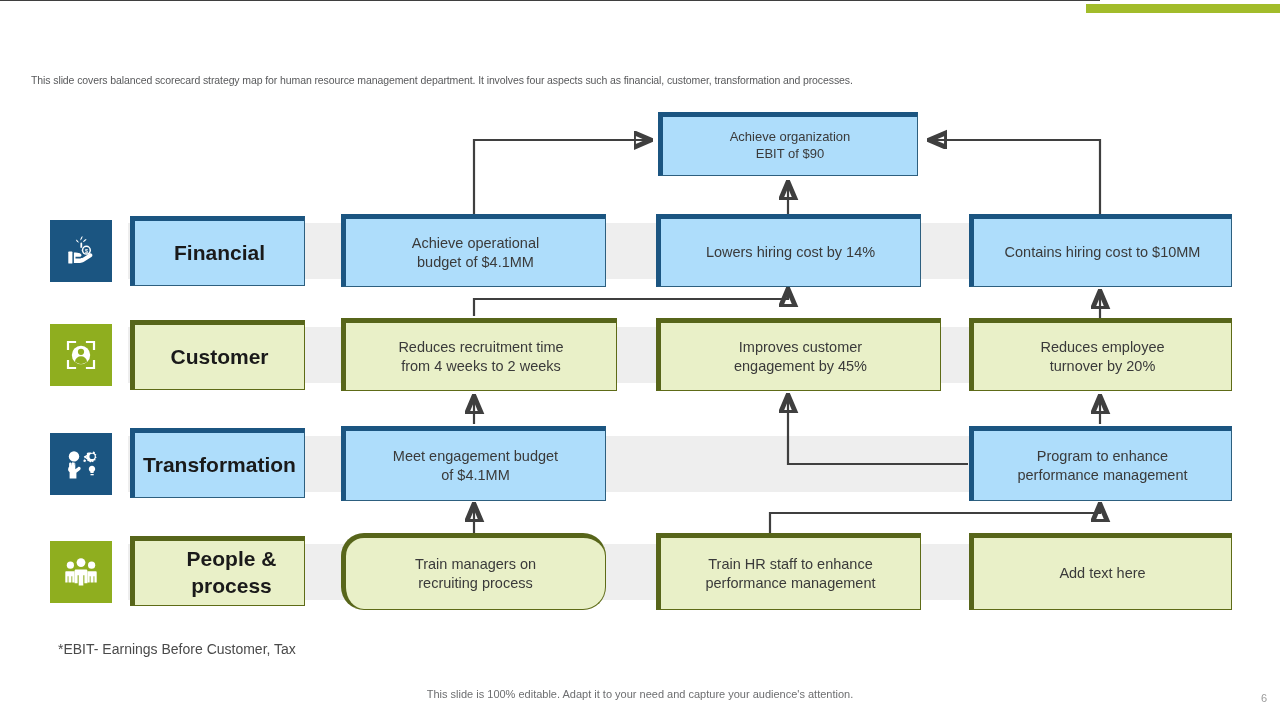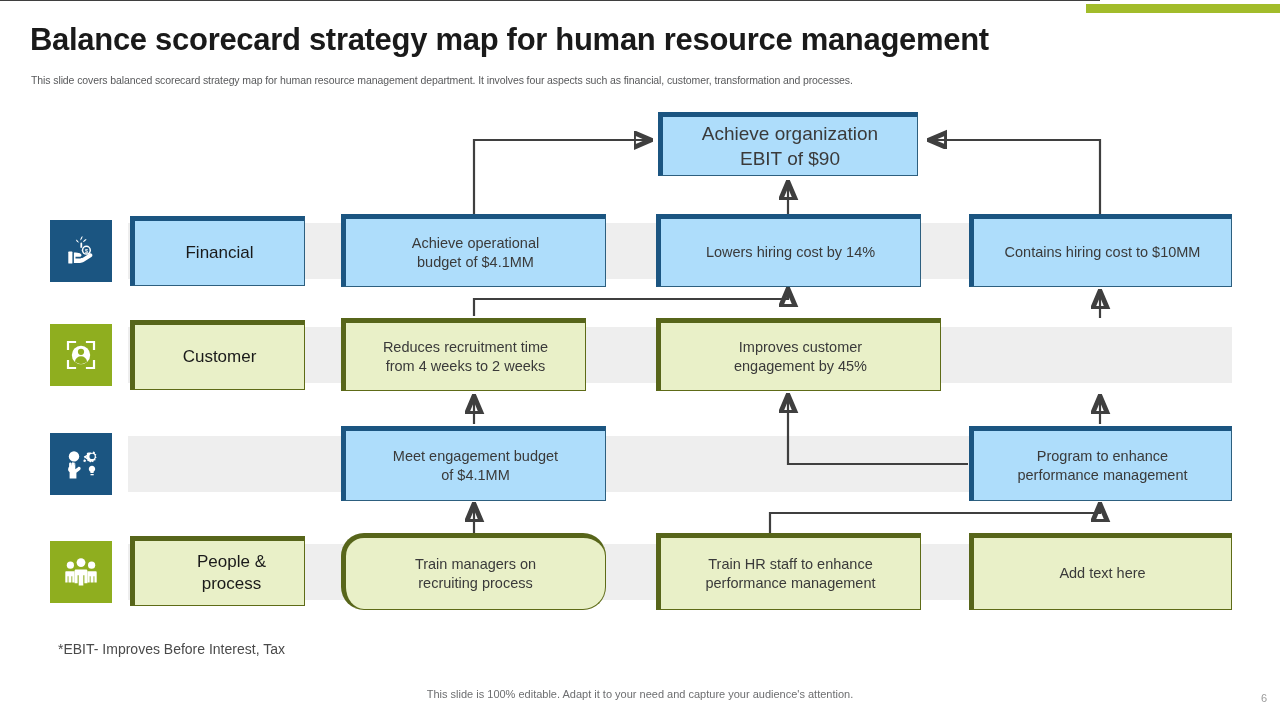--- a/index.html
+++ b/index.html
@@ -54,25 +54,24 @@
     border-top:5px solid #1b5581;
     border-left:5px solid #1b5581;
   }
   .box.green{
     background:#e9f0c8;
     border:1px solid #5e6b17;
     border-top:5px solid #57651a;
     border-left:5px solid #57651a;
   }
   .box.label{
-    font-size:17px;font-weight:normal;color:#1a1a1a;justify-content:center;
+    font-size:21px;font-weight:bold;color:#1a1a1a;justify-content:center;
   }
   .box.top{
-    font-size:19px;
-    align-items:flex-end;
+    font-size:13px;
   }
   svg.links{position:absolute;left:0;top:0;width:1280px;height:720px;}
   svg.links line, svg.links path, svg.links polyline{
     stroke:#3f3f3f;stroke-width:2.2;fill:none;
   }
 
   
   .footnote{
     position:absolute;left:58px;top:641px;
     font-size:14px;color:#4a4a4a;
@@ -86,21 +85,20 @@
     font-size:11px;color:#9b9b9b;
   }
 </style>
 </head>
 <body>
 
 <div class="slide">
 
   <div class="accent-bar"></div>
 
-  <div class="page-title">Balance scorecard strategy map for human resource management</div>
   <div class="page-subtitle">This slide covers balanced scorecard strategy map for human resource management department. It involves four aspects such as financial, customer, transformation and processes.</div>
 
   <div class="band" style="top:223px"></div>
   <div class="band" style="top:327px"></div>
   <div class="band" style="top:436px"></div>
   <div class="band" style="top:544px"></div>
 
   <svg class="links" viewBox="0 0 1280 720">
     <defs>
       <marker id="ar" markerWidth="9" markerHeight="9" refX="7.5" refY="4" orient="auto">
@@ -173,43 +171,50 @@
         <polyline points="14,33 7,33 7,26"></polyline>
       </g>
       <circle cx="20" cy="20" r="9.2" fill="#ffffff"></circle>
       <circle cx="20" cy="16.8" r="3.1" fill="#8fae1f"></circle>
       <path d="M13.9 26.6c.6-3.3 3.1-5.3 6.1-5.3s5.5 2 6.1 5.3c-1.7 1.5-3.8 2.3-6.1 2.3s-4.4-.8-6.1-2.3z" fill="#8fae1f"></path>
     </svg>
   </div>
   <div class="box green label" style="left:130px;top:320px;width:175px;height:70px;">
     <span class="txt">Customer</span>
   </div>
-  <div class="box green" style="left:341px;top:318px;width:245px;height:73px;">
+  <div class="box green" style="left:341px;top:318px;width:276px;height:73px;">
     <span class="txt">Reduces recruitment  time
 from 4 weeks to 2 weeks</span>
   </div>
   <div class="box green" style="left:656px;top:318px;width:285px;height:73px;">
     <span class="txt">Improves   customer
 engagement by 45%</span>
+  </div>
+  <div class="box green" style="left:969px;top:318px;width:263px;height:73px;">
+    <span class="txt">Reduces employee
+turnover  by 20%</span>
   </div>
 
   <div class="icon-tile blue" style="left:50px;top:433px;">
     <svg width="40" height="40" viewBox="0 0 40 40">
       <g fill="#ffffff">
         <circle cx="13" cy="12.4" r="5.2"></circle>
         <path d="M22.8 12.6l1.9-1.1 1.1 1.9-1.9 1.1z"></path>
         <path d="M22.2 17.2l2 1 .9-1.9-2-1z"></path>
         <path d="M29.9 8.6l1.5.6 .7-1.6 1.7.4 .1 1.7 1.5.9-.8 1.5 1 1.4-1.3 1.1 .2 1.7-1.7.3-.7 1.6-1.6-.6-1.4 1-1-1.4-1.7-.1-.1-1.7-1.5-.8 .8-1.5-.9-1.4 1.3-1.2-.2-1.6 1.7-.4z"></path>
         <circle cx="31.1" cy="12.4" r="2.6" fill="#1b5581"></circle>
         <path d="M31 21.8c1.8 0 3.2 1.4 3.2 3.1 0 1.2-.7 2.2-1.6 2.8v1.2h-3.2v-1.2c-1-.6-1.6-1.6-1.6-2.8 0-1.7 1.4-3.1 3.2-3.1z"></path>
         <rect x="29.5" y="30" width="3.2" height="1.3"></rect>
         <path d="M13.1 18.6c.7 0 1.2.6 1.2 1.3v5.4c.9-.7 1.9-1.5 2.7-2.1 .8-.6 1.9-.4 2.4.4 .5.8.3 1.8-.5 2.4l-3.5 2.7v5.9H8.6v-6.4c-.9-.6-1.5-1.7-1.5-2.9 0-1 .4-1.9 1-2.5v-2.9c0-.7.5-1.3 1.2-1.3s1.2.6 1.2 1.3v1.3h.2v-1.6c0-.7.5-1.3 1.2-1.3s1.2.6 1.2 1.3v1.6h.2v-2.3c0-.7.5-1.3 1.2-1.3z"></path>
       </g>
     </svg>
   </div>
+  <div class="box blue label" style="left:130px;top:428px;width:175px;height:70px;">
+    <span class="txt">Transformation</span>
+  </div>
   <div class="box blue" style="left:341px;top:426px;width:265px;height:75px;">
     <span class="txt">Meet engagement budget
 of $4.1MM</span>
   </div>
   <div class="box blue" style="left:969px;top:426px;width:263px;height:75px;">
     <span class="txt">Program to enhance
 performance  management</span>
   </div>
 
   <div class="icon-tile green" style="left:50px;top:541px;">
@@ -232,17 +237,17 @@
 recruiting process</span>
   </div>
   <div class="box green" style="left:656px;top:533px;width:265px;height:77px;">
     <span class="txt">Train HR staff to enhance
 performance  management</span>
   </div>
   <div class="box green" style="left:969px;top:533px;width:263px;height:77px;">
     <span class="txt">Add text here</span>
   </div>
 
-  <div class="footnote">*EBIT- Improves Before Interest,  Tax</div>
+  <div class="footnote">*EBIT- Earnings Before Customer,  Tax</div>
   <div class="bottom-note">This slide is 100% editable. Adapt it to your need and capture your audience's attention.</div>
   <div class="page-num">6</div>
 
 </div>
 
 </body></html>

